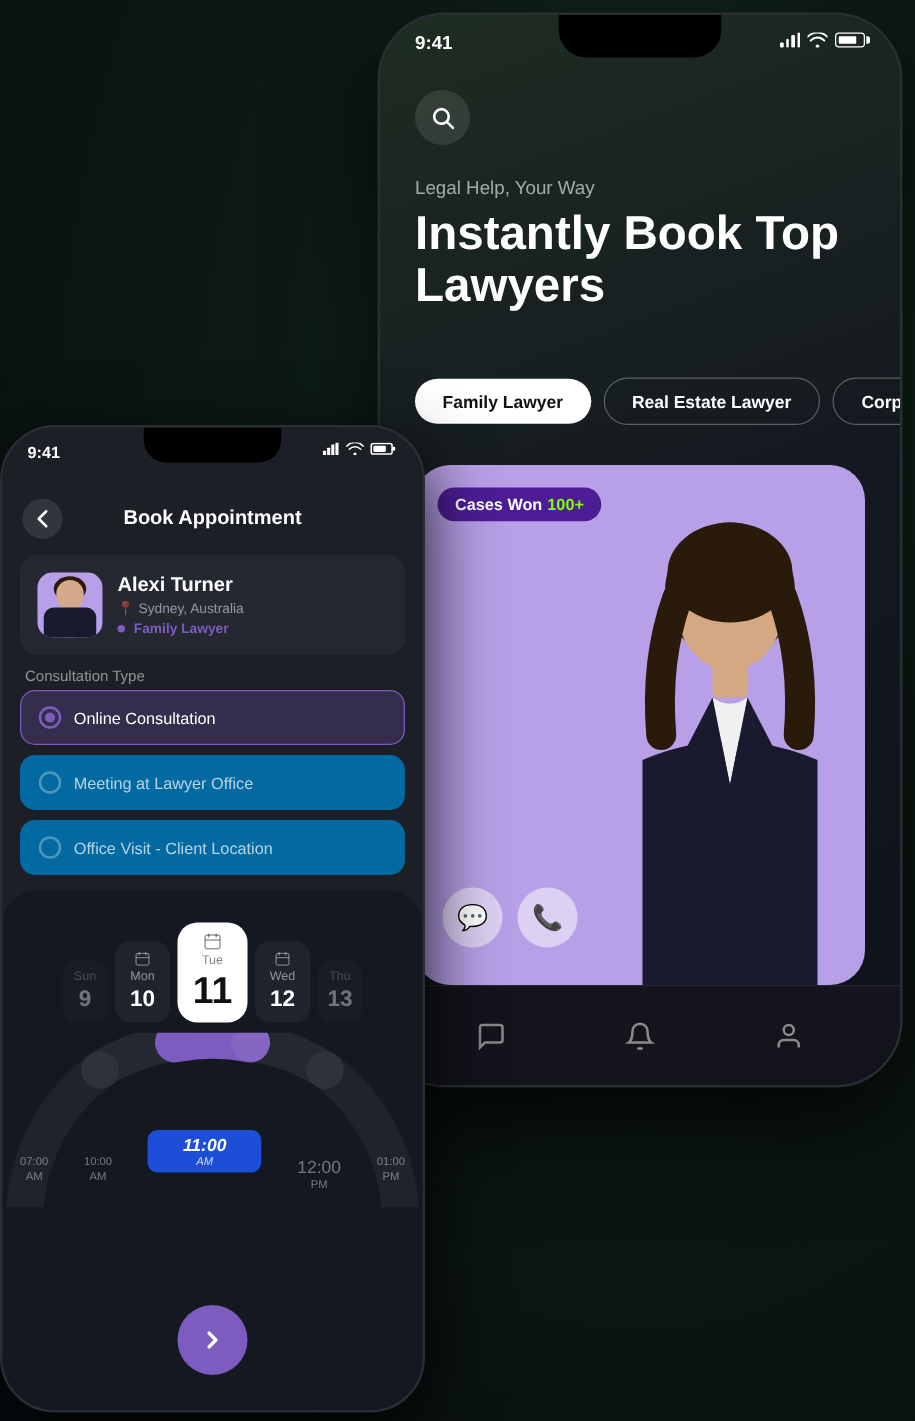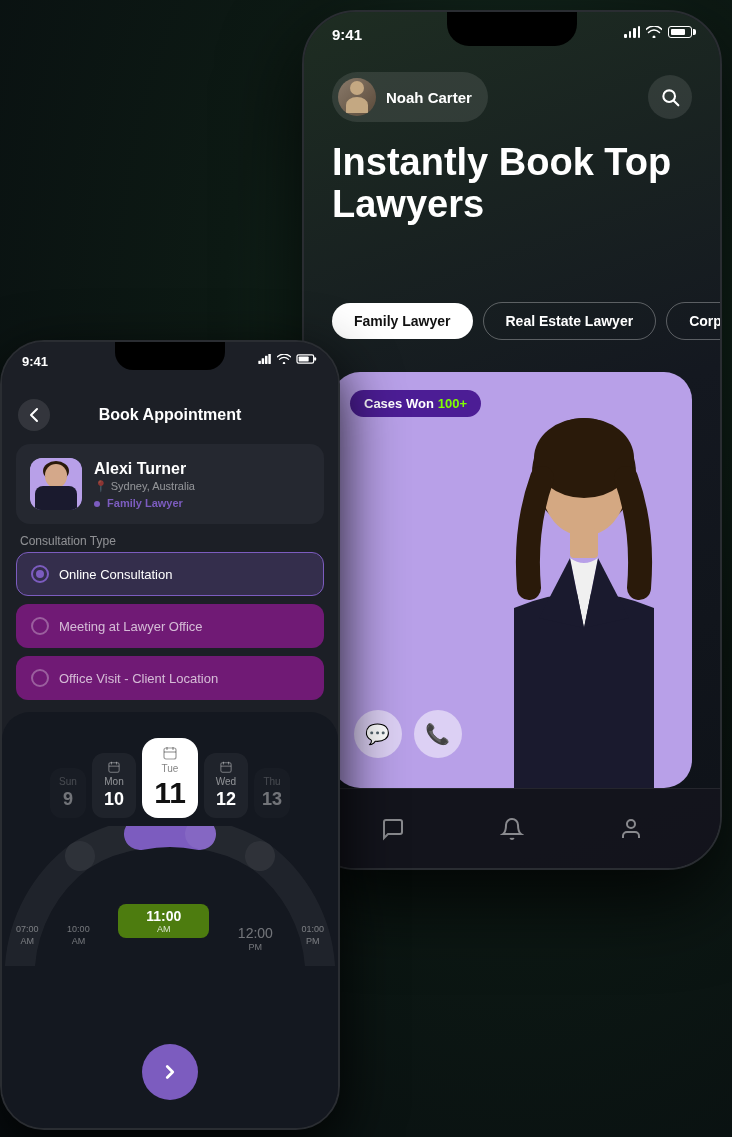--- a/index.html
+++ b/index.html
@@ -492,21 +492,21 @@
       gap: 10px;
       font-size: 13px;
       font-weight: 500;
     }
     .consult-option-active {
       background: rgba(124,92,191,0.25);
       border: 1.5px solid #7c5cbf;
       color: #fff;
     }
     .consult-option-inactive {
-      background: #701a75;
+      background: #0369a1;
       border: 1.5px solid transparent;
       color: rgba(255,255,255,0.7);
       align-items: center;
     }
     .radio-circle {
       width: 18px;
       height: 18px;
       border-radius: 50%;
       border: 2px solid;
       display: flex;
@@ -647,35 +647,30 @@
         <svg class="wifi-icon" width="16" height="12" viewBox="0 0 16 12">
           <path d="M8 9.5a1.5 1.5 0 1 1 0 3 1.5 1.5 0 0 1 0-3z" fill="white"></path>
           <path d="M2.5 6.5C4 5 6 4 8 4s4 1 5.5 2.5" stroke="white" stroke-width="1.5" fill="none" stroke-linecap="round"></path>
           <path d="M0 3.5C2.5 1 5 0 8 0s5.5 1 8 3.5" stroke="white" stroke-width="1.5" fill="none" stroke-linecap="round"></path>
         </svg>
         <div class="battery-icon"></div>
       </div>
     </div>
 
     <div class="large-header">
-      <div class="user-pill">
-        <div class="user-avatar-large">
-          <div class="avatar-silhouette"></div>
-        </div>
-        <span class="user-name-large">Noah Carter</span>
-      </div>
       <div class="search-btn">
         <svg class="search-icon-svg" viewBox="0 0 24 24" fill="none" stroke="white" stroke-width="2.5" stroke-linecap="round">
           <circle cx="11" cy="11" r="7"></circle>
           <line x1="16.5" y1="16.5" x2="22" y2="22"></line>
         </svg>
       </div>
     </div>
 
     <div class="large-hero">
+      <div class="hero-subtitle">Legal Help, Your Way</div>
       <div class="hero-title">Instantly Book Top Lawyers</div>
     </div>
 
     <div class="category-pills">
       <div class="pill pill-active">Family Lawyer</div>
       <div class="pill pill-inactive">Real Estate Lawyer</div>
       <div class="pill pill-inactive">Corp</div>
     </div>
 
     <div class="lawyer-card">
@@ -875,21 +870,21 @@
         <div style="position:absolute;bottom:8px;left:0;right:0;display:flex;justify-content:space-between;padding:0 14px;">
           <div style="text-align:center">
             <div style="font-size:9px;color:rgba(255,255,255,0.4);line-height:1.3">07:00</div>
             <div style="font-size:9px;color:rgba(255,255,255,0.4)">AM</div>
           </div>
           <div style="text-align:center">
             <div style="font-size:9px;color:rgba(255,255,255,0.4);line-height:1.3">10:00</div>
             <div style="font-size:9px;color:rgba(255,255,255,0.4)">AM</div>
           </div>
           <div style="text-align:center;transform:translateY(-20px)">
-            <div style="background:#4d7c0f;border-radius:8px;padding:4px 28px;color:#fff;">
+            <div style="background:#1d4ed8;border-radius:8px;padding:4px 28px;color:#fff;font-style:italic;">
               <div style="font-size:14px;font-weight:700">11:00</div>
               <div style="font-size:9px;opacity:0.8">AM</div>
             </div>
           </div>
           <div style="text-align:center">
             <div style="font-size:14px;color:rgba(255,255,255,0.4);line-height:1.3">12:00</div>
             <div style="font-size:9px;color:rgba(255,255,255,0.4)">PM</div>
           </div>
           <div style="text-align:center">
             <div style="font-size:9px;color:rgba(255,255,255,0.4);line-height:1.3">01:00</div>

